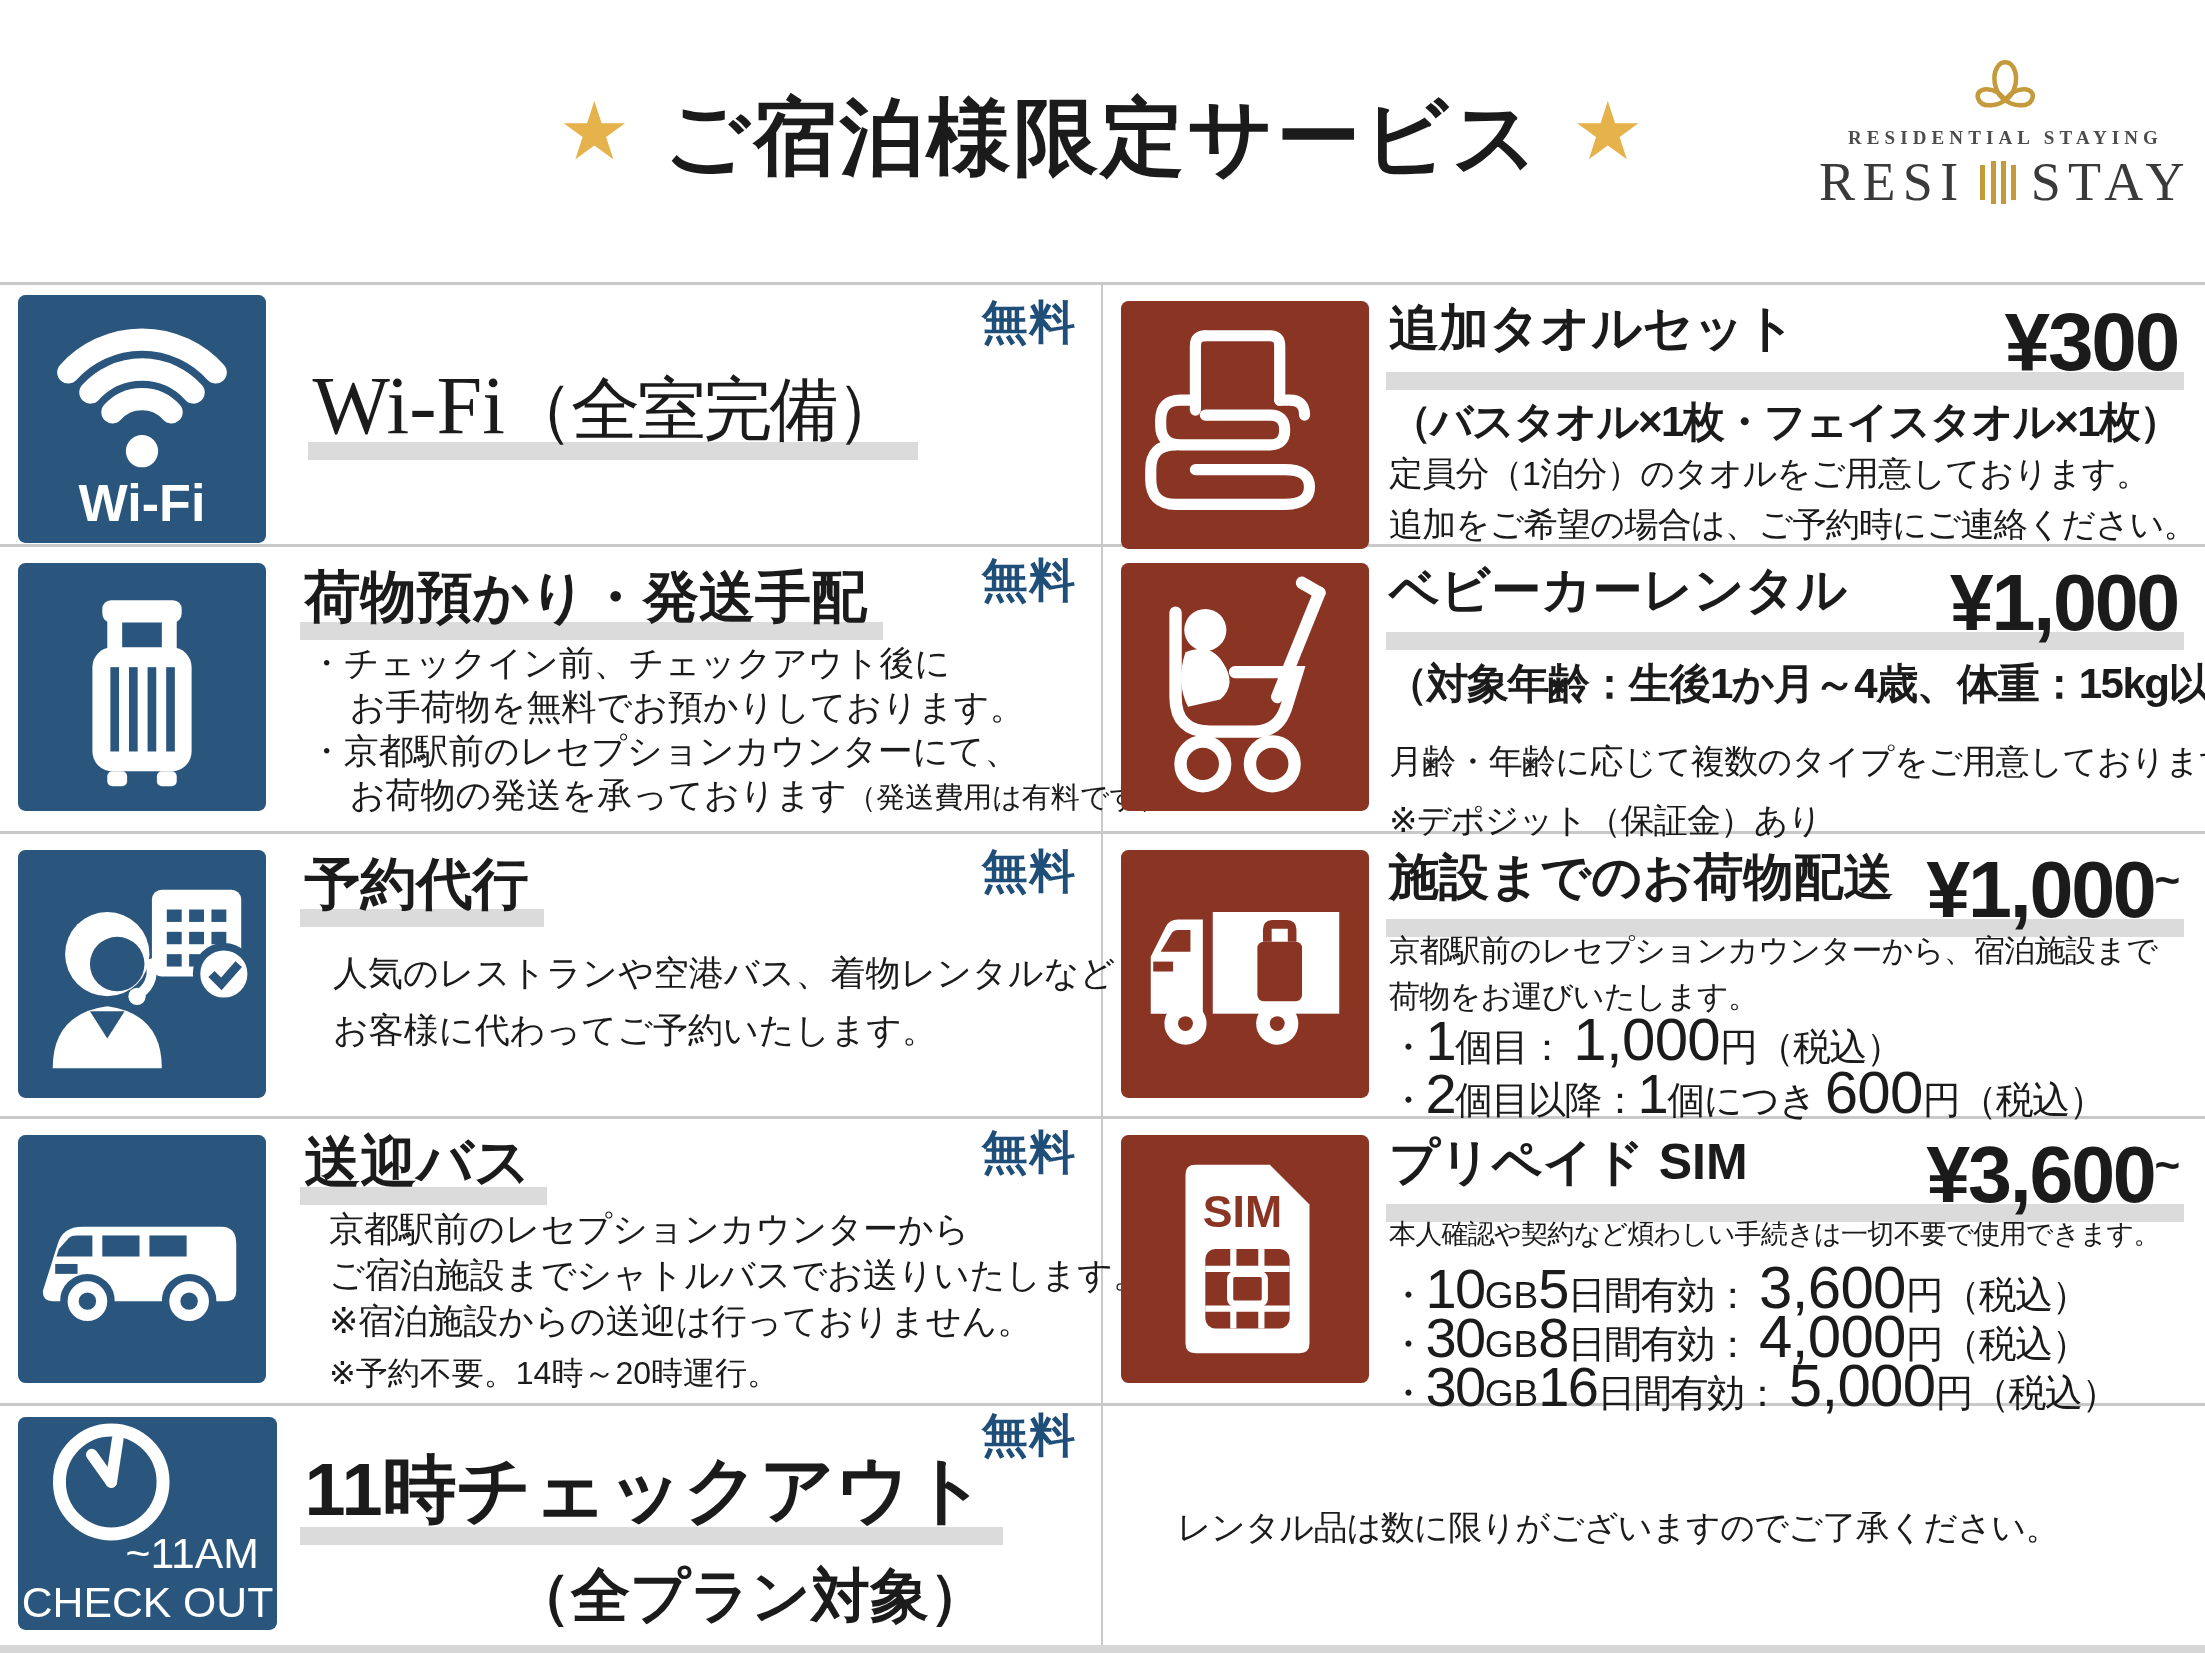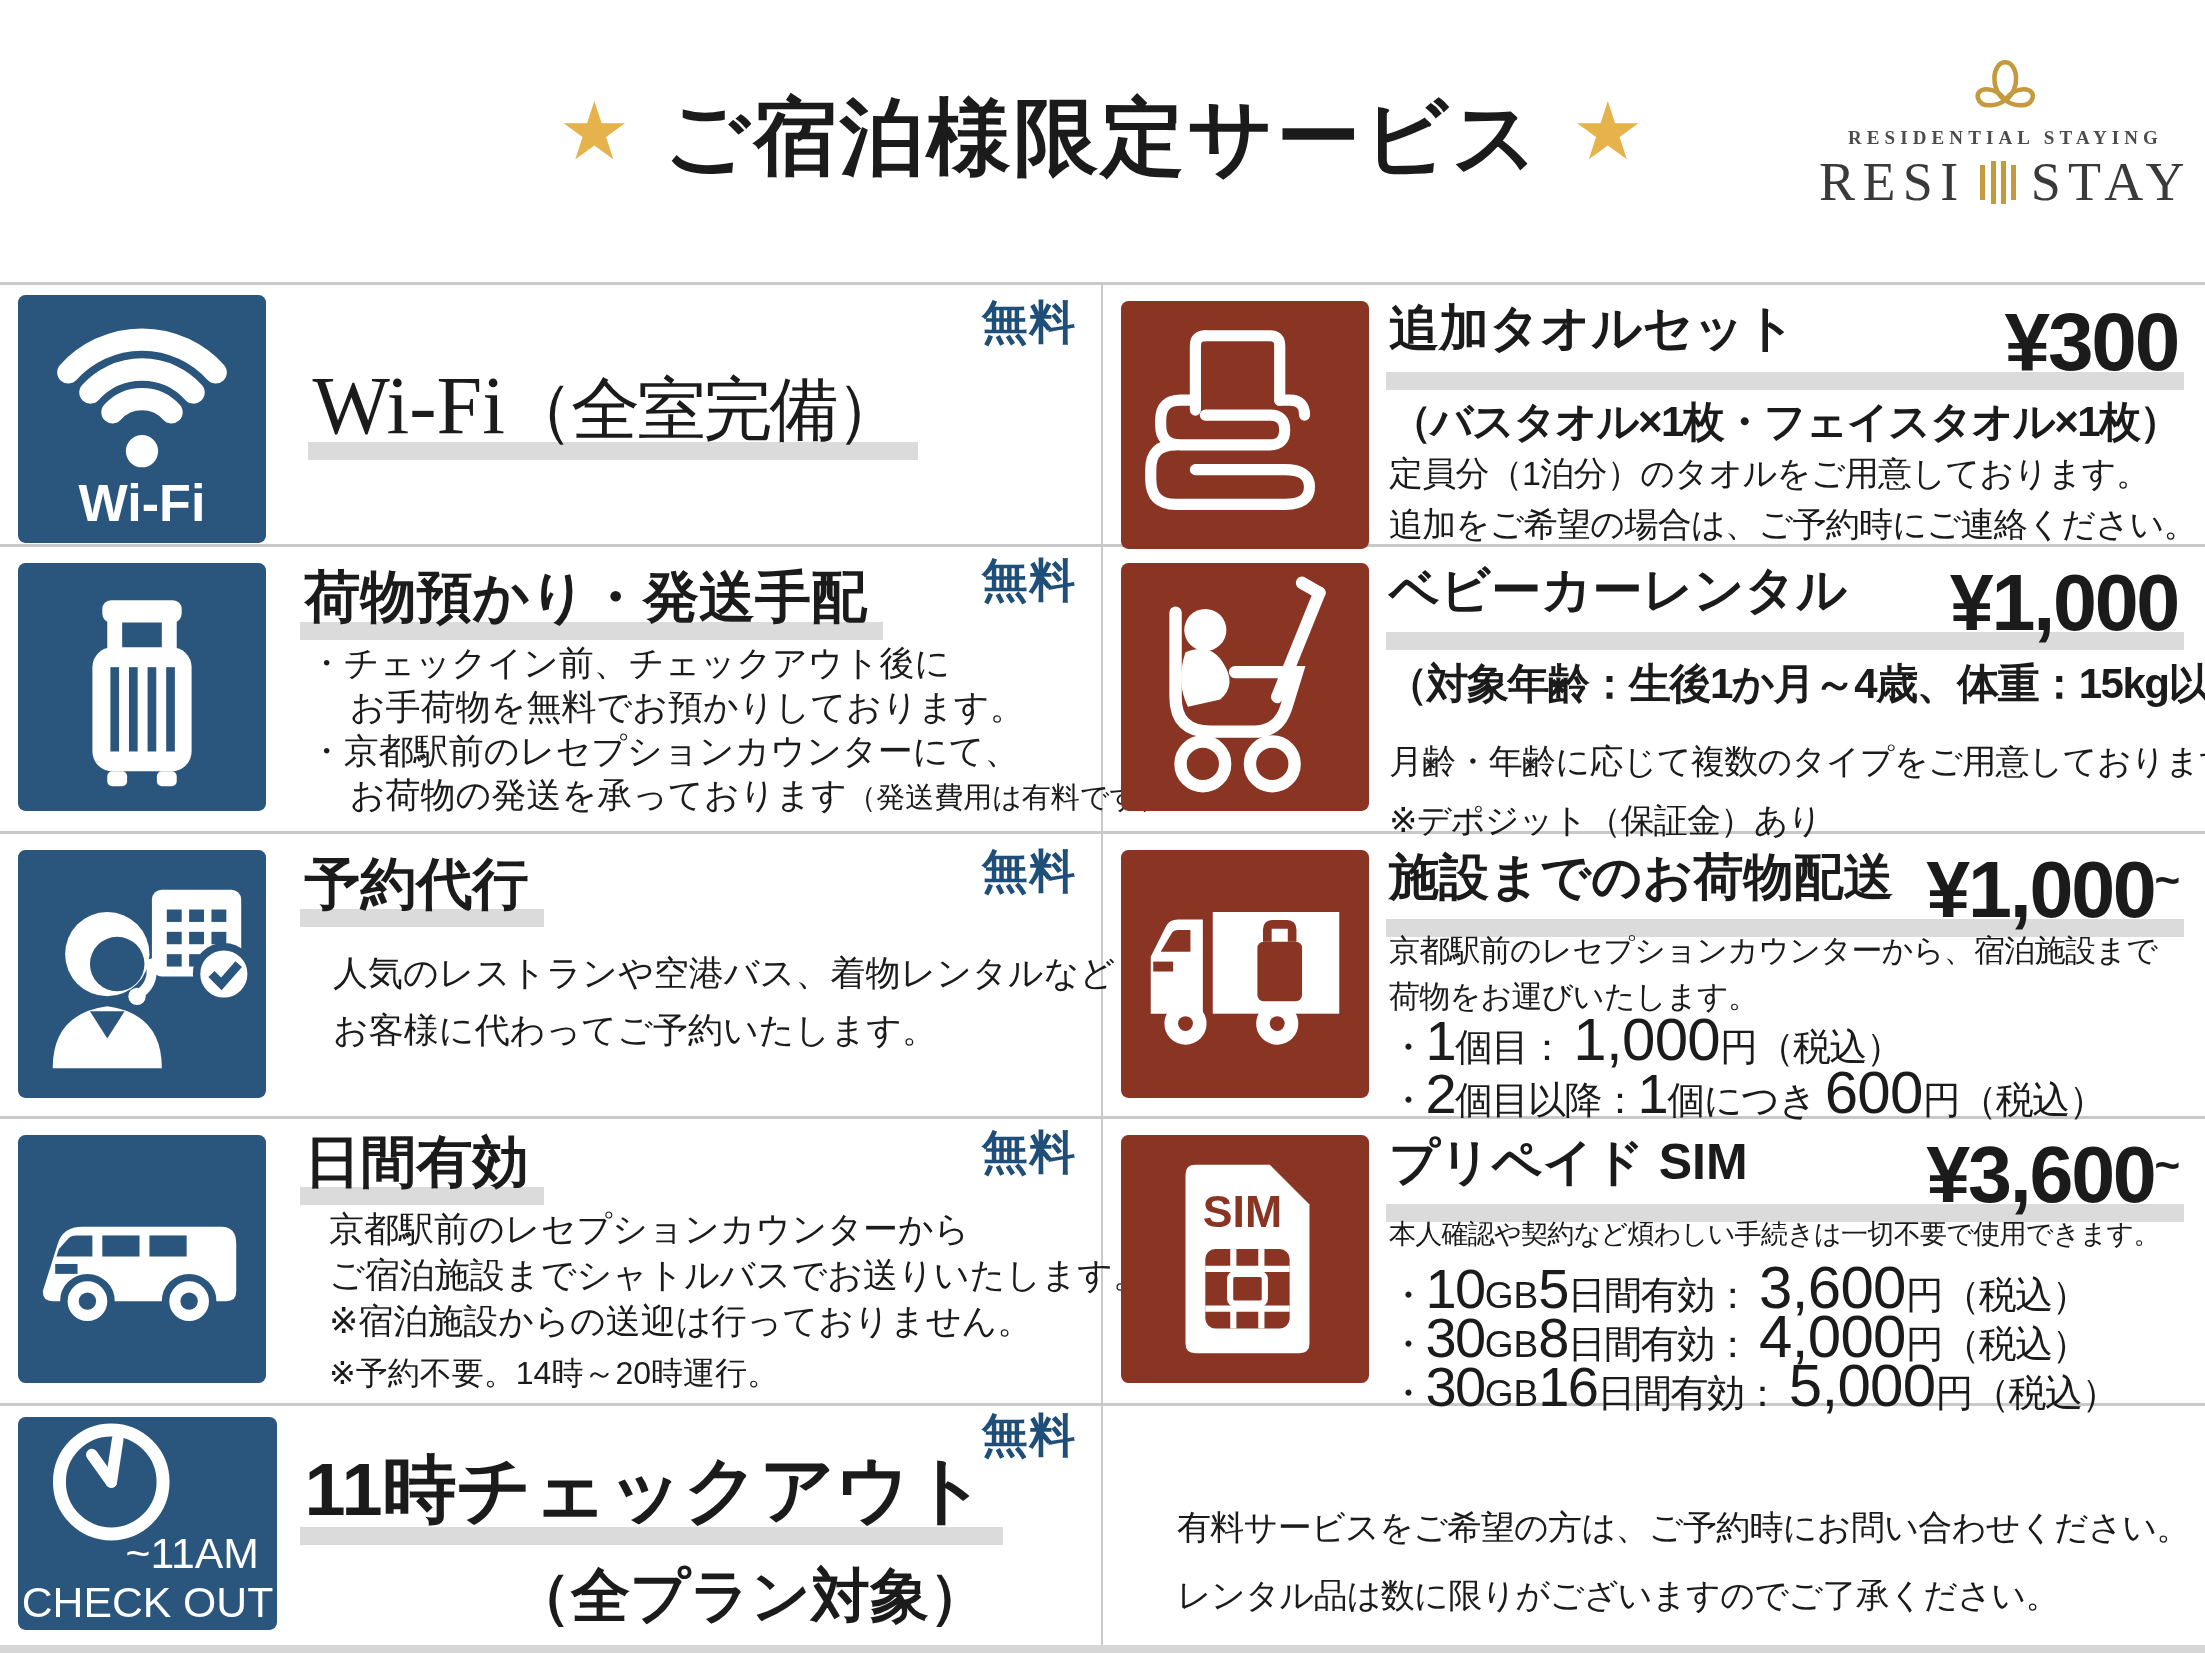--- a/index.html
+++ b/index.html
@@ -302,21 +302,21 @@
           <rect x="53" y="40.5" width="15" height="8.5" fill="#2A567E"></rect>
           <rect x="15" y="52" width="9" height="4" fill="#2A567E"></rect>
           <circle cx="28" cy="67" r="9.5" fill="#fff" stroke="#2A567E" stroke-width="3"></circle>
           <circle cx="28" cy="67" r="3.5" fill="#2A567E"></circle>
           <circle cx="69" cy="67" r="9.5" fill="#fff" stroke="#2A567E" stroke-width="3"></circle>
           <circle cx="69" cy="67" r="3.5" fill="#2A567E"></circle>
         </svg>
       </div>
       <div class="content">
         <div class="free">無料</div>
-        <div class="l-title"><span class="underbar">日間有効</span></div>
+        <div class="l-title"><span class="underbar">送迎バス</span></div>
         <div class="l-body">
           <div>京都駅前のレセプションカウンターから</div>
           <div>ご宿泊施設までシャトルバスでお送りいたします。</div>
           <div>※宿泊施設からの送迎は行っておりません。</div>
           <div class="l-note">※予約不要。14時～20時運行。</div>
         </div>
       </div>
     </div>
 
     <div class="cell c-sim">
@@ -388,21 +388,20 @@
         <div class="free">無料</div>
         <div class="checkout-block">
           <div class="checkout-title"><span class="underbar">11時チェックアウト</span></div>
           <div class="checkout-sub">（全プラン対象）</div>
         </div>
       </div>
     </div>
 
     <div class="cell last c-note">
       <div class="note-lines">
-        <div>有料サービスをご希望の方は、ご予約時にお問い合わせください。</div>
         <div>レンタル品は数に限りがございますのでご了承ください。</div>
       </div>
     </div>
 
   </div>
 
   <div class="bottom-strip"></div>
 </div>
 
 

